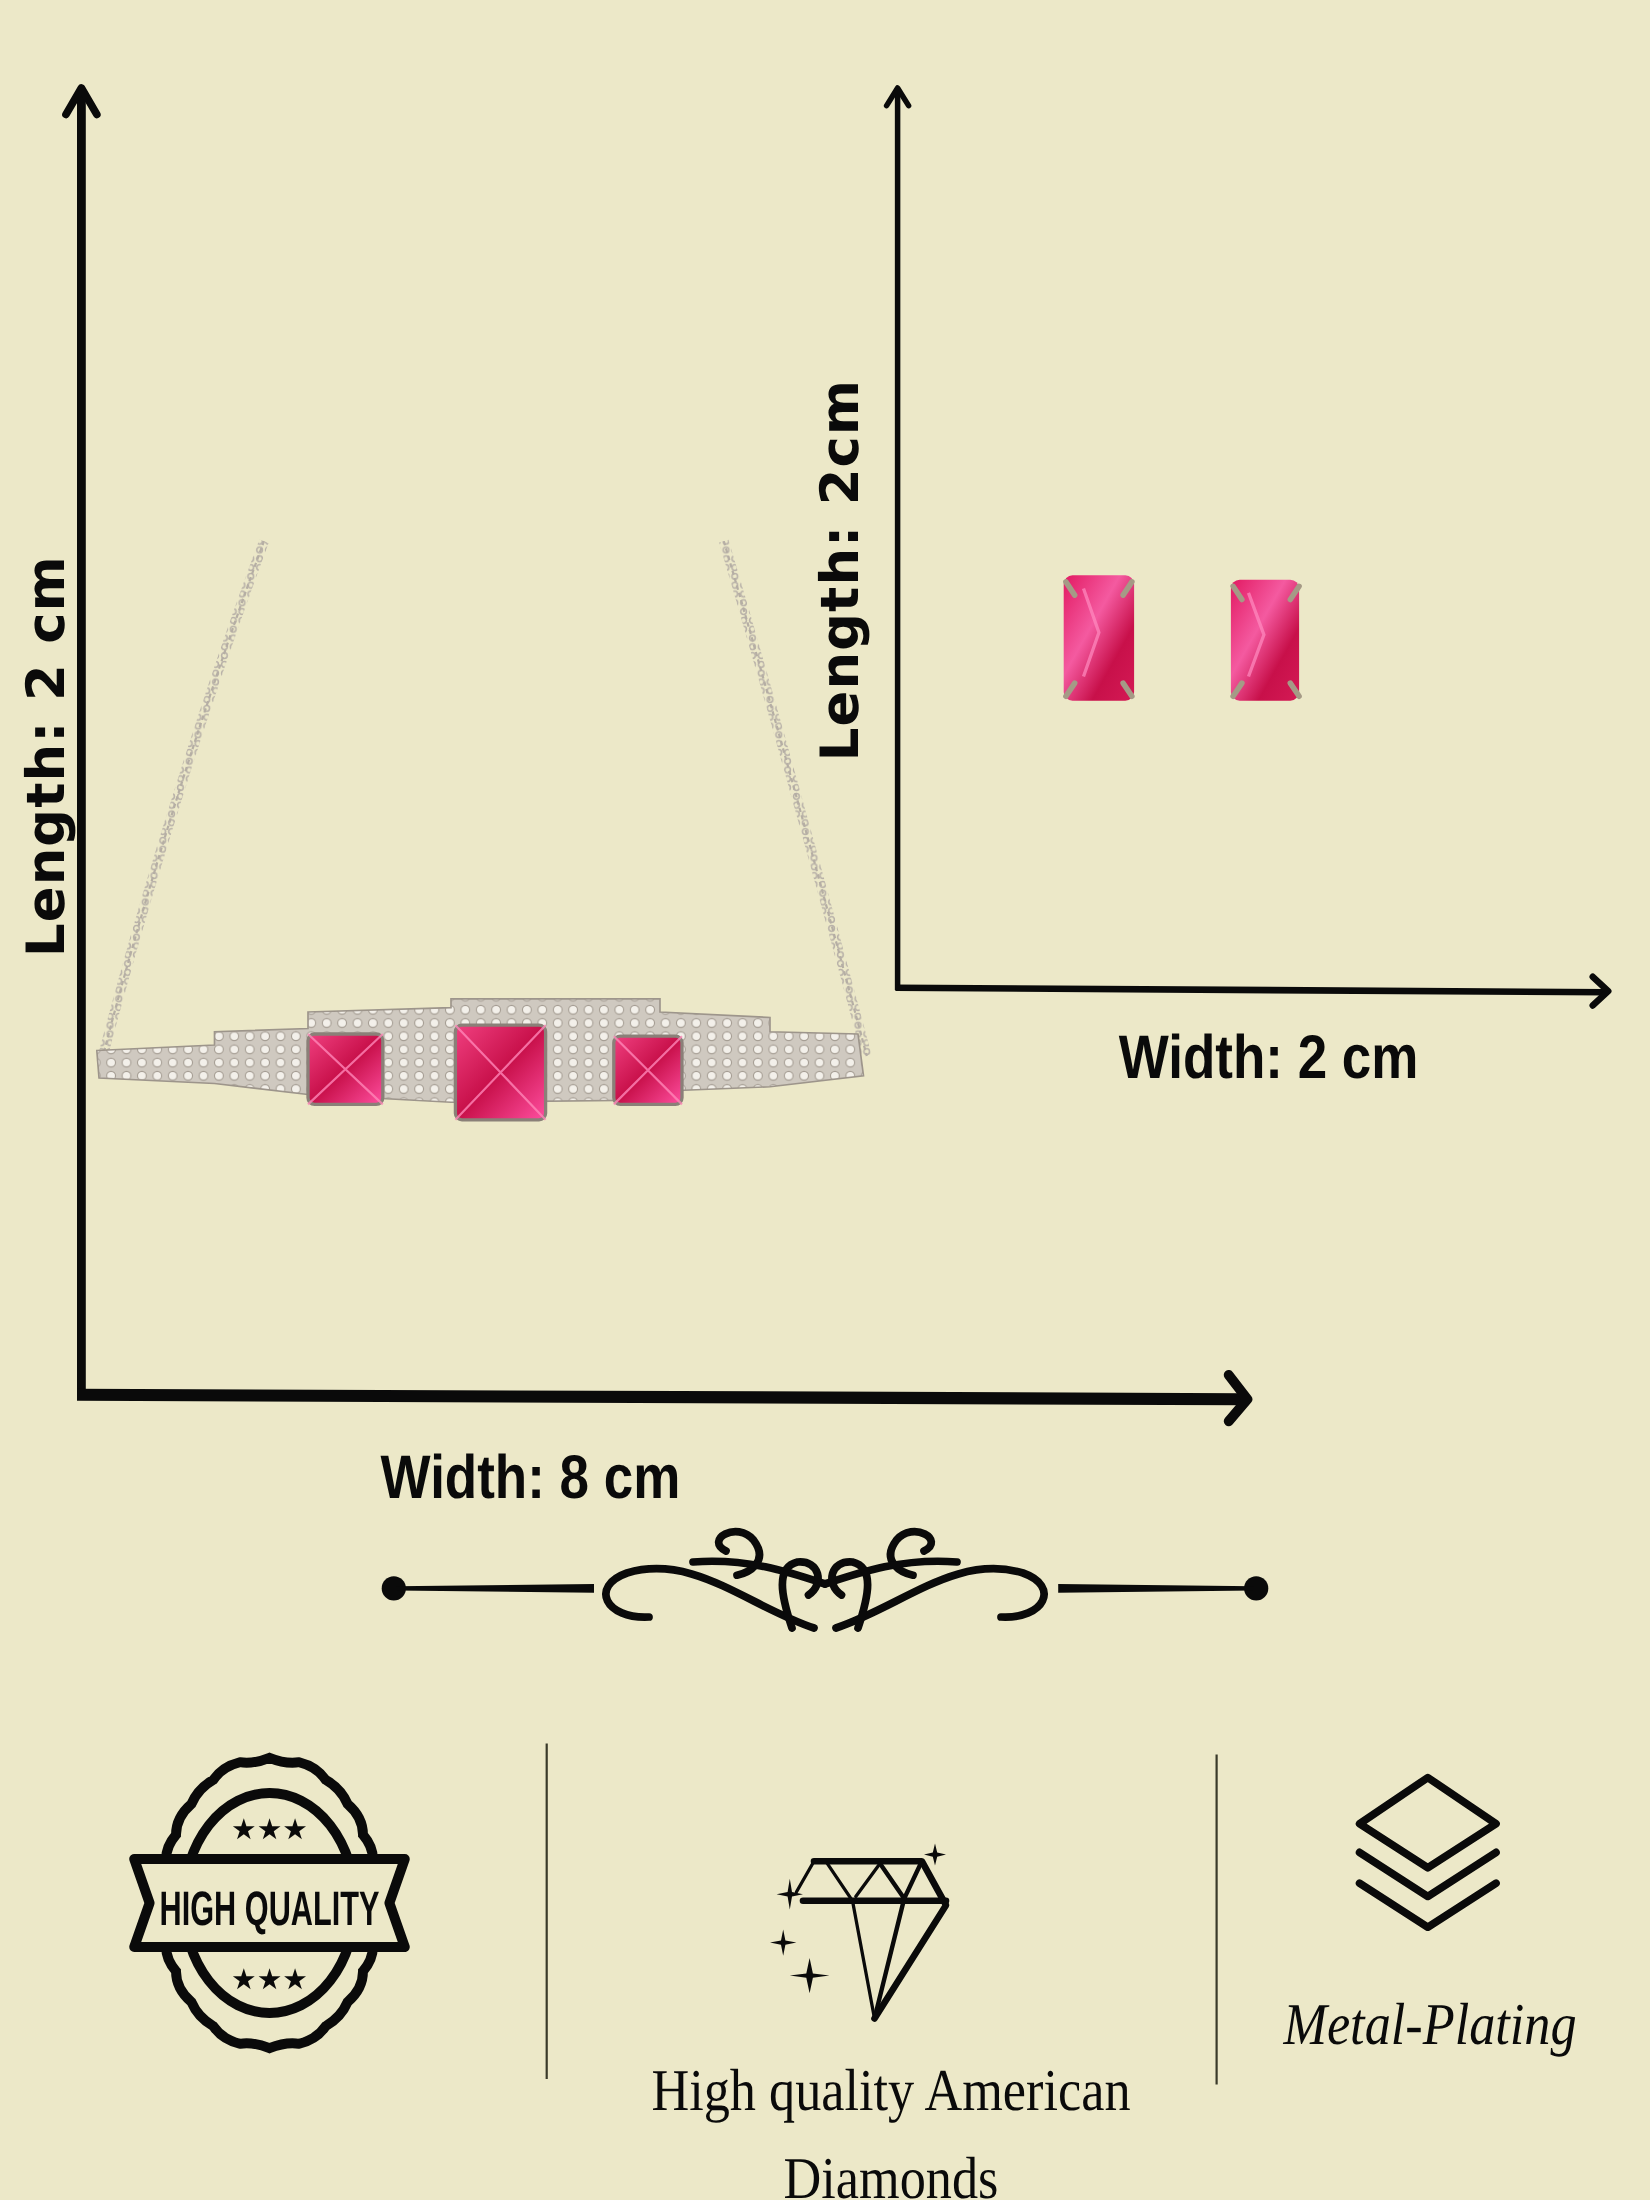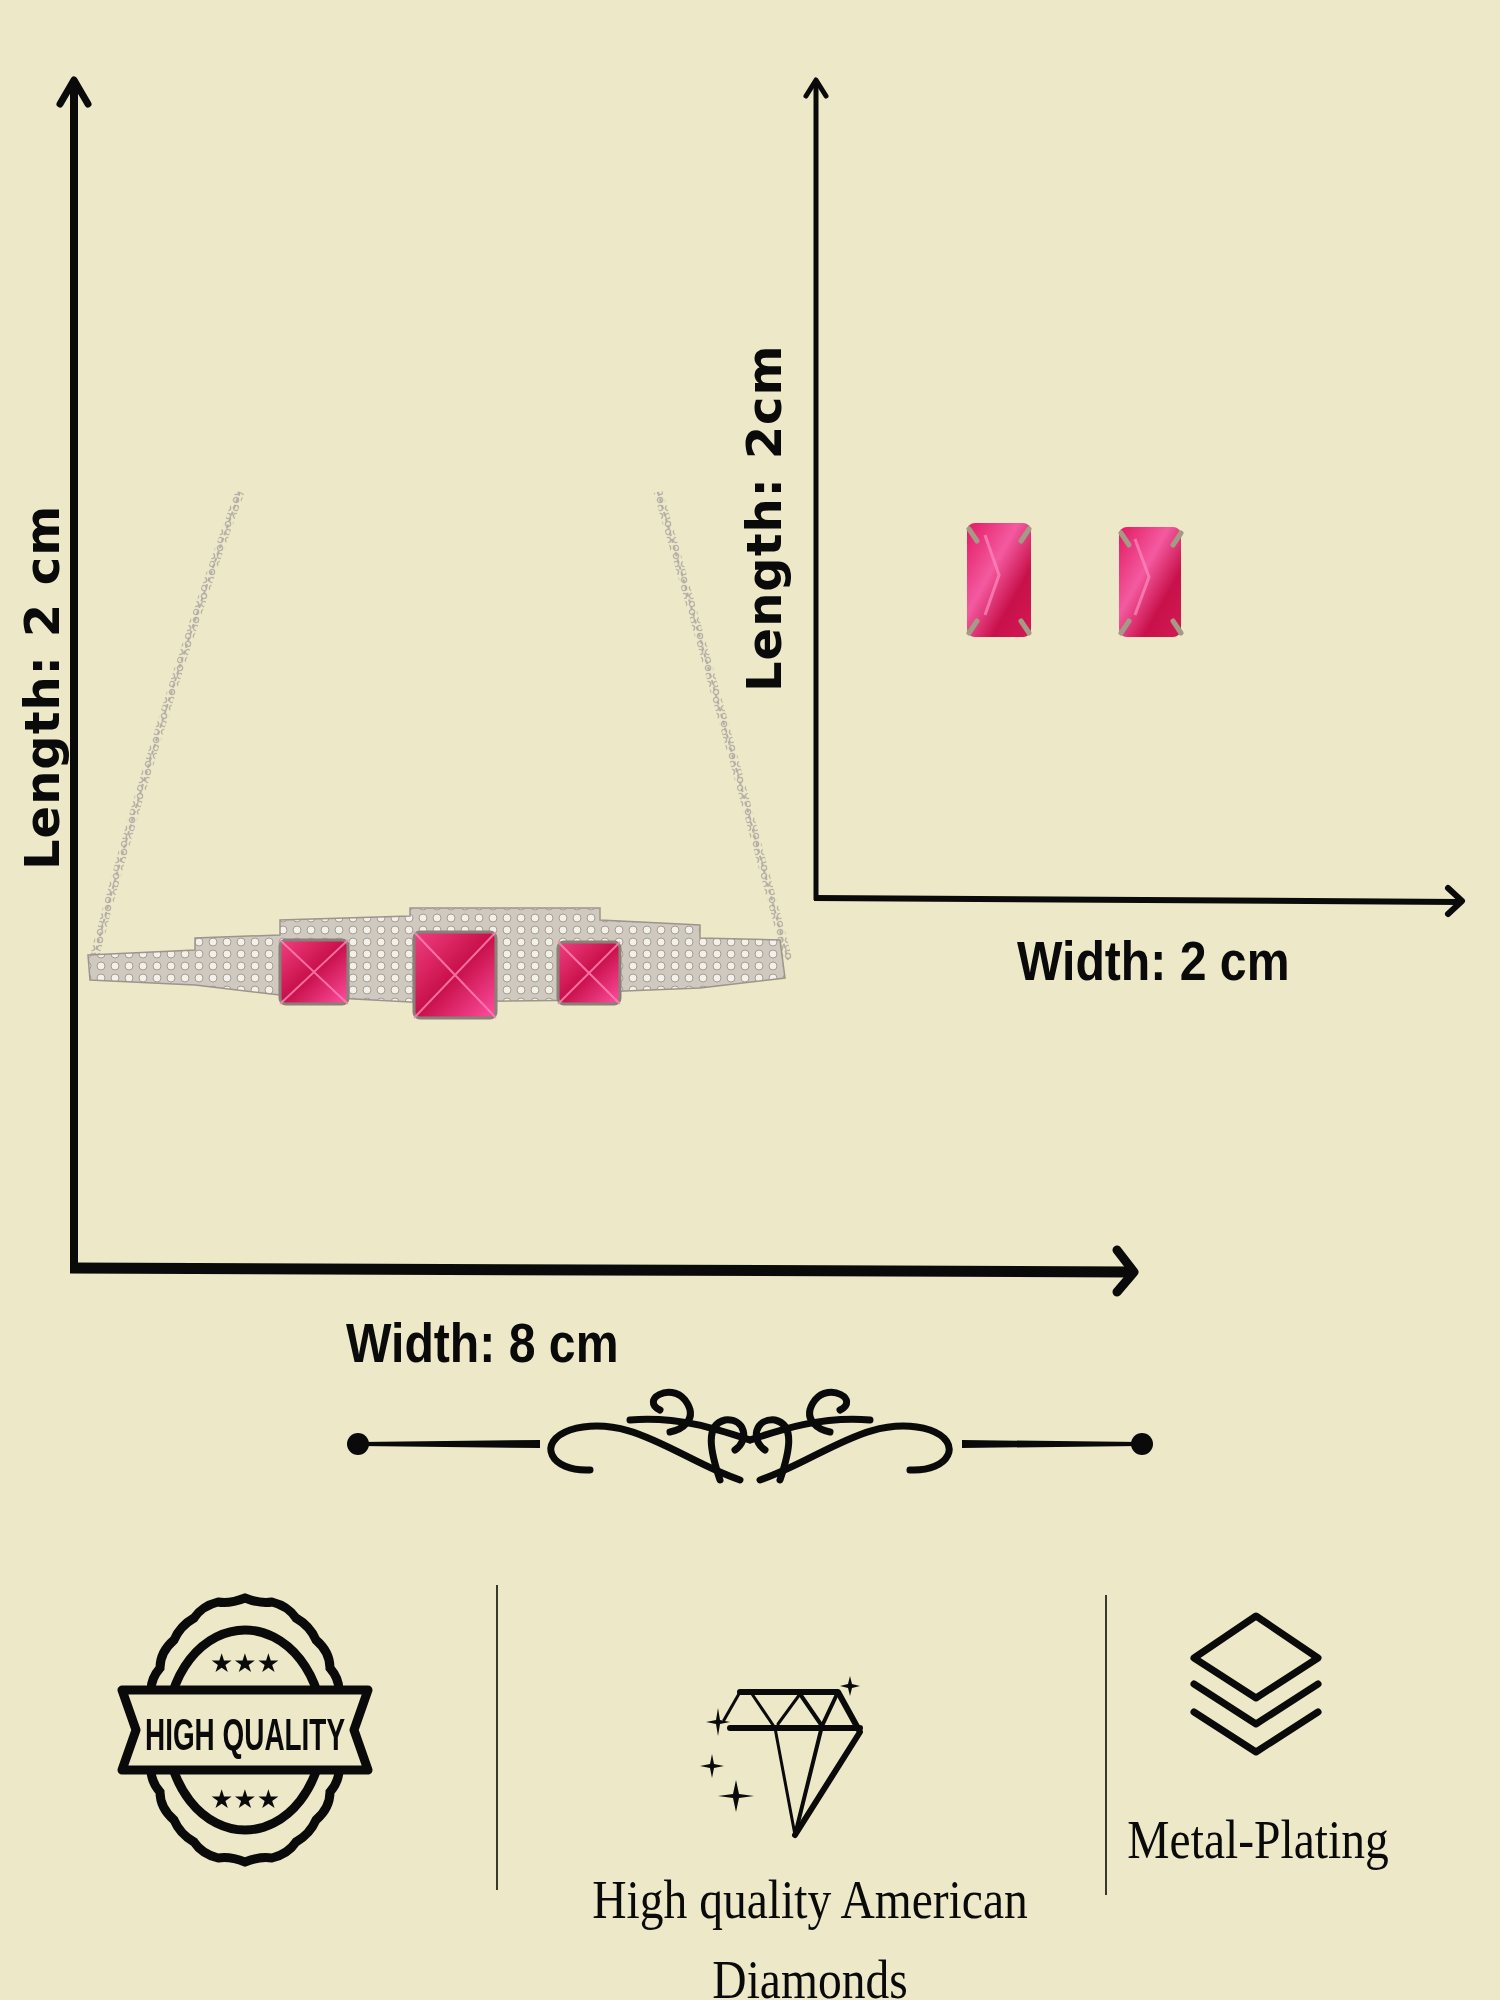--- a/index.html
+++ b/index.html
@@ -148,21 +148,21 @@
       <path d="M150,6 L152,14 L160,16 L152,18 L150,26 L148,18 L140,16 L148,14 Z"></path>
       <path d="M18,38 L20,50 L30,52 L20,54 L18,66 L16,54 L6,52 L16,50 Z"></path>
       <path d="M12,84 L14,94 L24,96 L14,98 L12,108 L10,98 L0,96 L10,94 Z"></path>
       <path d="M36,110 L39,124 L54,126 L39,128 L36,142 L33,128 L18,126 L33,124 Z"></path>
     </g>
   </svg>
   <div class="feature-text" style="left:0;top:200px;width:580px;">High quality American</div>
   <div class="feature-text" style="left:0;top:280px;width:580px;">Diamonds</div>
 </div>
 
-<div class="abs" style="left:1088px;top:1600px;width:340px;height:280px;">
+<div class="abs" style="left:1130px;top:1600px;width:340px;height:280px;font-style:italic;">
   <svg class="abs" style="left:98px;top:8px" width="140" height="150" viewBox="0 0 140 150">
     <g fill="none" stroke="#0a0a0a" stroke-width="7" stroke-linecap="round" stroke-linejoin="round">
       <path d="M70,8 L132,50 L70,90 L8,50 Z"></path>
       <path d="M8,76 L70,116 L132,76"></path>
       <path d="M8,104 L70,144 L132,104"></path>
     </g>
   </svg>
   <div class="feature-text" style="left:0;top:200px;width:340px;">Metal-Plating</div>
 </div>
 

